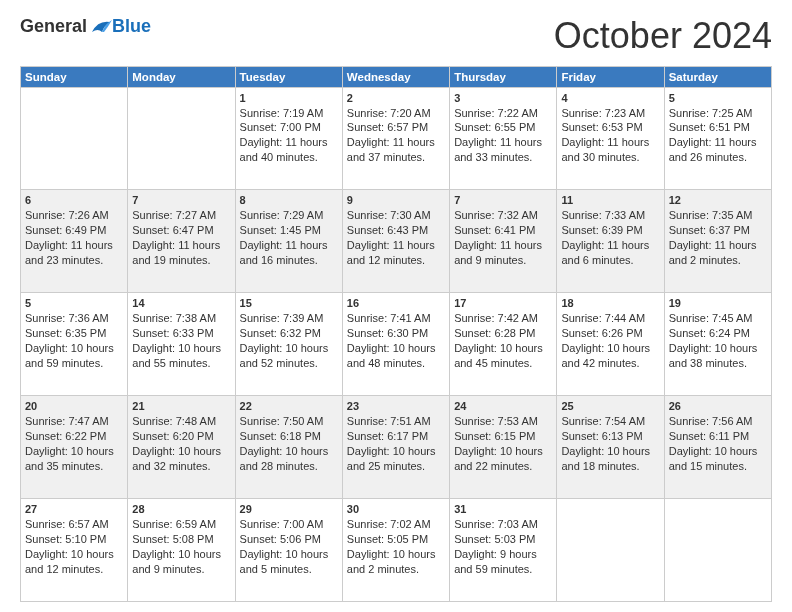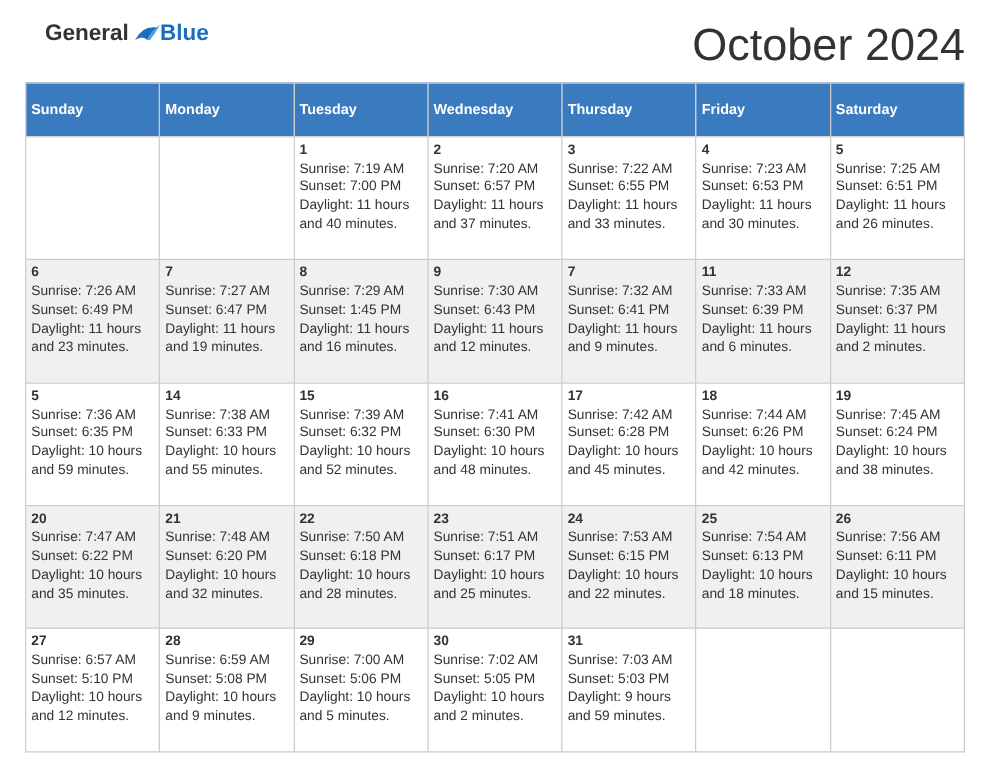--- a/index.html
+++ b/index.html
@@ -15,21 +15,20 @@
       height: 612px;
       padding: 16px 20px 10px 20px;
       display: flex;
       flex-direction: column;
     }
     .header {
       display: flex;
       justify-content: space-between;
       align-items: flex-start;
       margin-bottom: 10px;
-      margin-left: 16px;
     }
     .logo {
       display: flex;
       flex-direction: column;
       align-items: flex-start;
     }
     .logo-text {
       display: flex;
       align-items: center;
       font-size: 18px;
@@ -61,21 +60,21 @@
       flex: 1;
       border-collapse: collapse;
       width: 100%;
       table-layout: fixed;
     }
     .calendar thead tr th {
       background-color: #3a7abf;
       color: #fff;
       font-size: 11.5px;
       font-weight: bold;
-      padding: 15px 4px;
+      padding: 4px 4px;
       text-align: left;
       border: 1px solid #ccc;
     }
     .calendar tbody tr td {
       vertical-align: top;
       border: 1px solid #ccc;
       padding: 4px 4px 3px 4px;
       font-size: 9.5px;
       color: #333;
       height: 88px;

